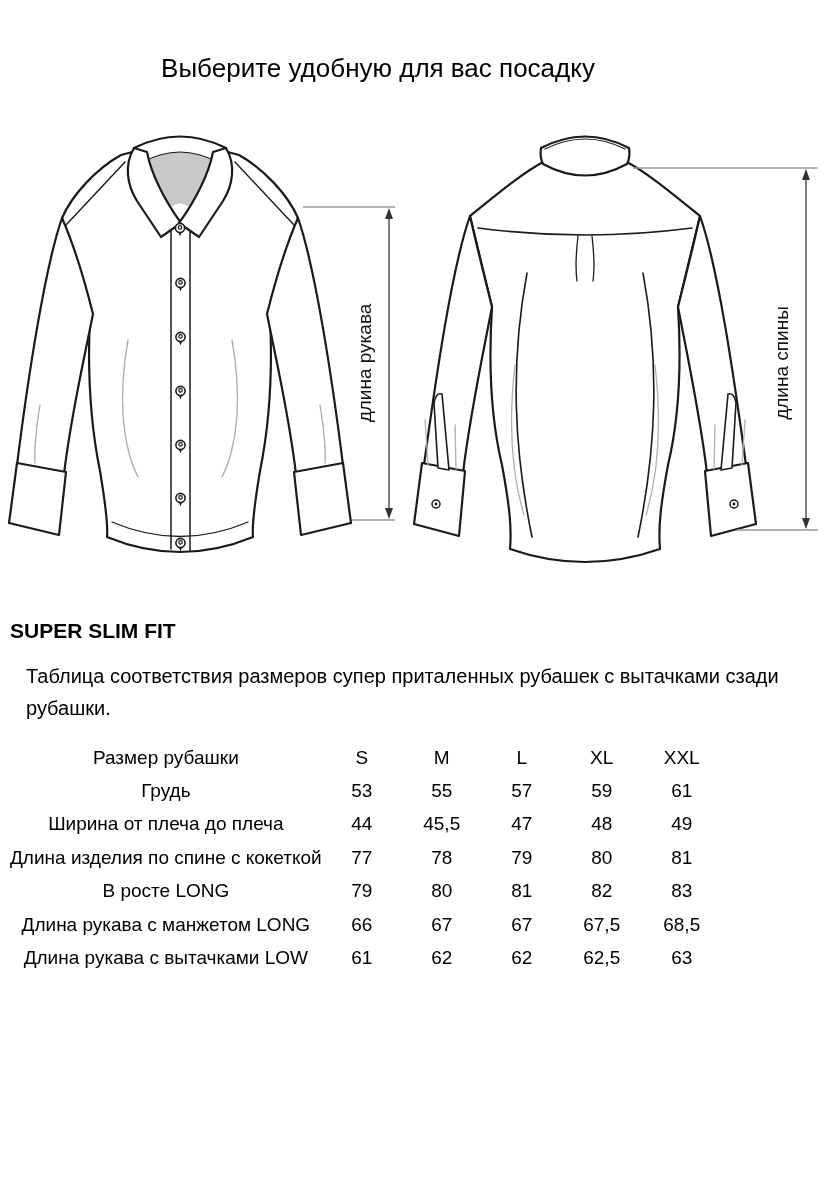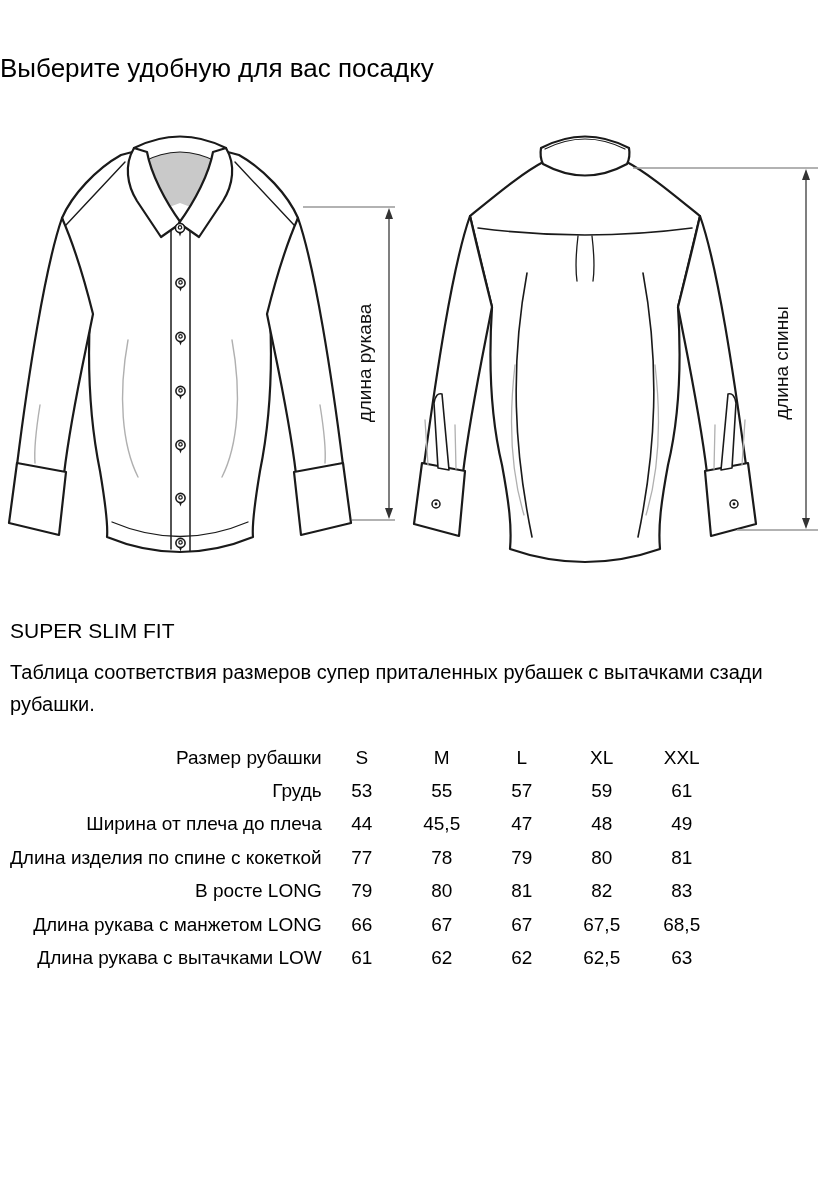--- a/index.html
+++ b/index.html
@@ -2,36 +2,36 @@
 <html><head>
 <meta charset="utf-8">
 <style>
   html,body { margin:0; padding:0; background:#fff; }
   body {
     width:825px; height:1200px; position:relative; overflow:hidden;
     font-family:"Liberation Sans", sans-serif; color:#000;
   }
   .page-title {
     position:absolute; top:48px; left:0; width:756px;
-    text-align:left; font-size:26px; font-weight:400; line-height:40px; margin:0;
+    text-align:center; font-size:26px; font-weight:400; line-height:40px; margin:0;
   }
   .figure { position:absolute; top:115px; left:0; width:825px; height:460px; }
   .figure svg { display:block; }
   .info { position:absolute; top:618px; left:10px; width:802px; }
-  .fit-heading { font-size:21px; font-weight:400; margin:0 0 12px 0; line-height:26px; }
-  .fit-desc { font-size:20px; font-weight:400; margin:0; line-height:32px; width:800px; }
+  .fit-heading { font-size:21px; font-weight:700; margin:0 0 12px 0; line-height:26px; }
+  .fit-desc { font-size:20px; font-weight:400; margin:16px; line-height:32px; width:800px; }
   .size-table {
     position:absolute; top:741px; left:10px;
     border-collapse:collapse; table-layout:fixed; font-size:19px;
   }
   .size-table th, .size-table td {
     font-weight:400; padding:0; height:33.4px; vertical-align:middle;
     text-align:center; white-space:nowrap;
   }
-  .size-table .lbl { text-align:right; }
+  .size-table .lbl { text-align:center; }
 </style>
 </head>
 <body>
 
 <div class="page">
 
   <h1 class="page-title">Выберите удобную для вас посадку</h1>
 
   <div class="figure">
     <svg width="825" height="460" viewBox="0 0 825 460" xmlns="http://www.w3.org/2000/svg" xmlns:xlink="http://www.w3.org/1999/xlink">

